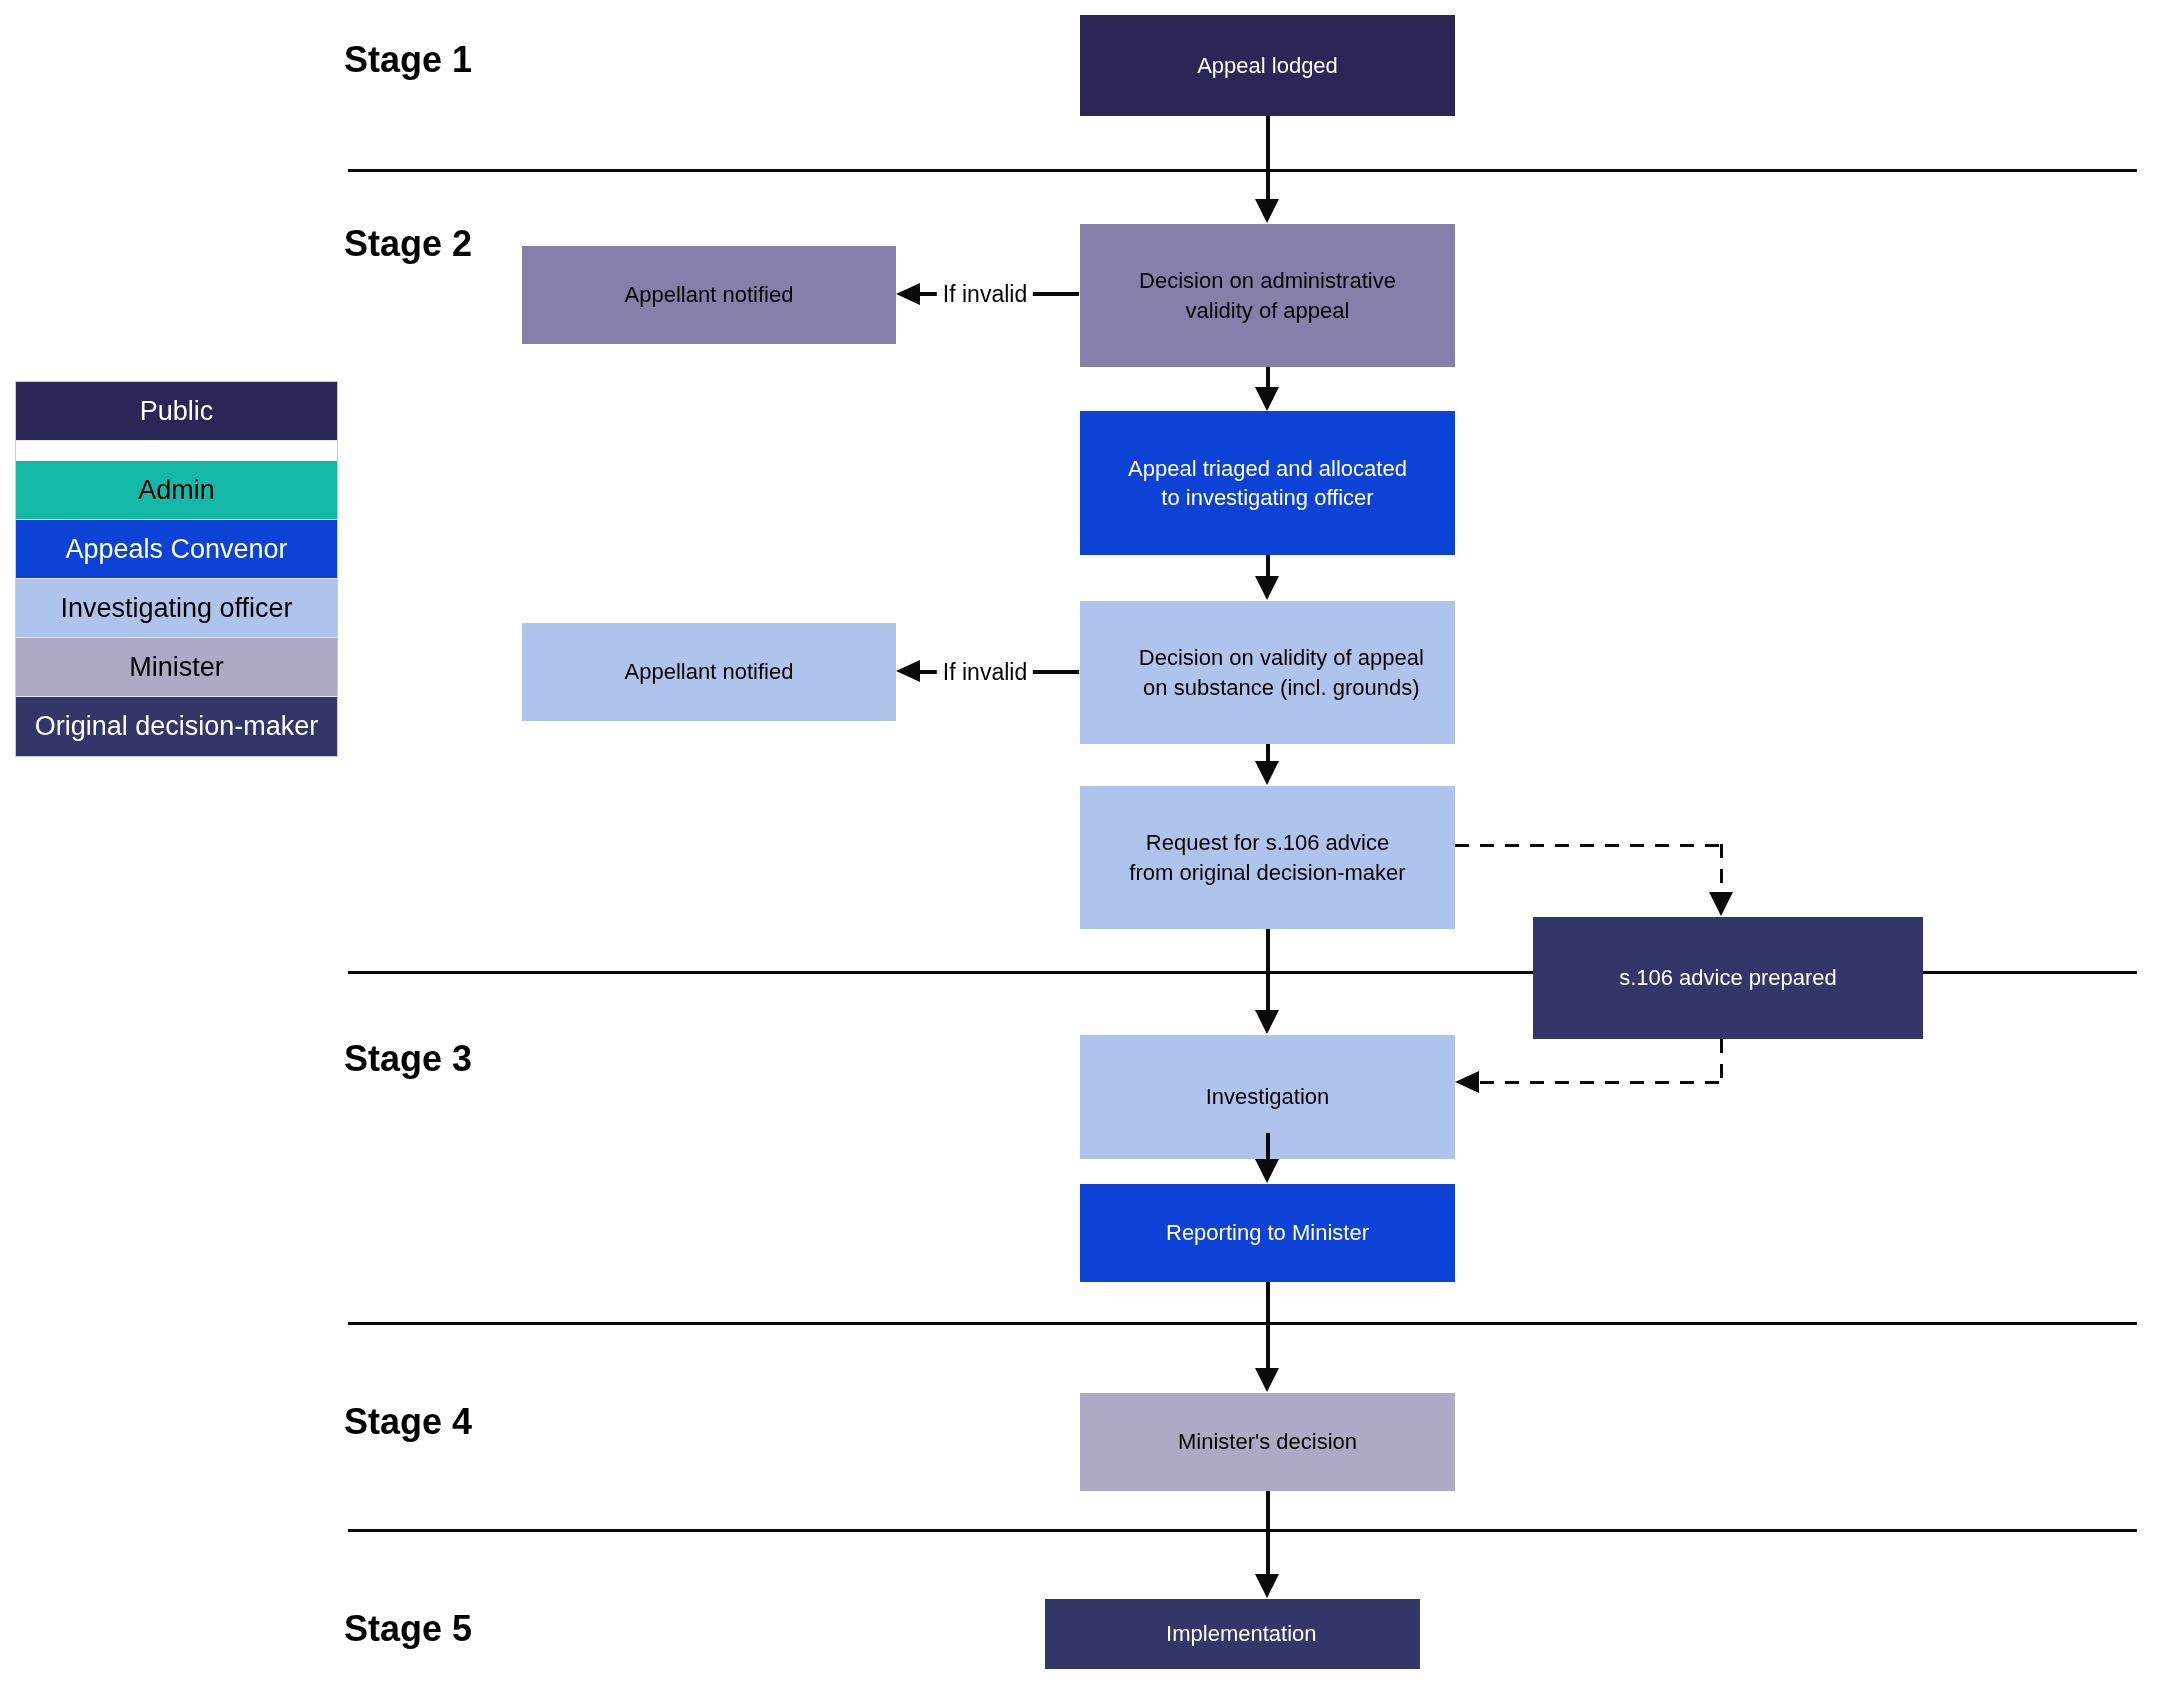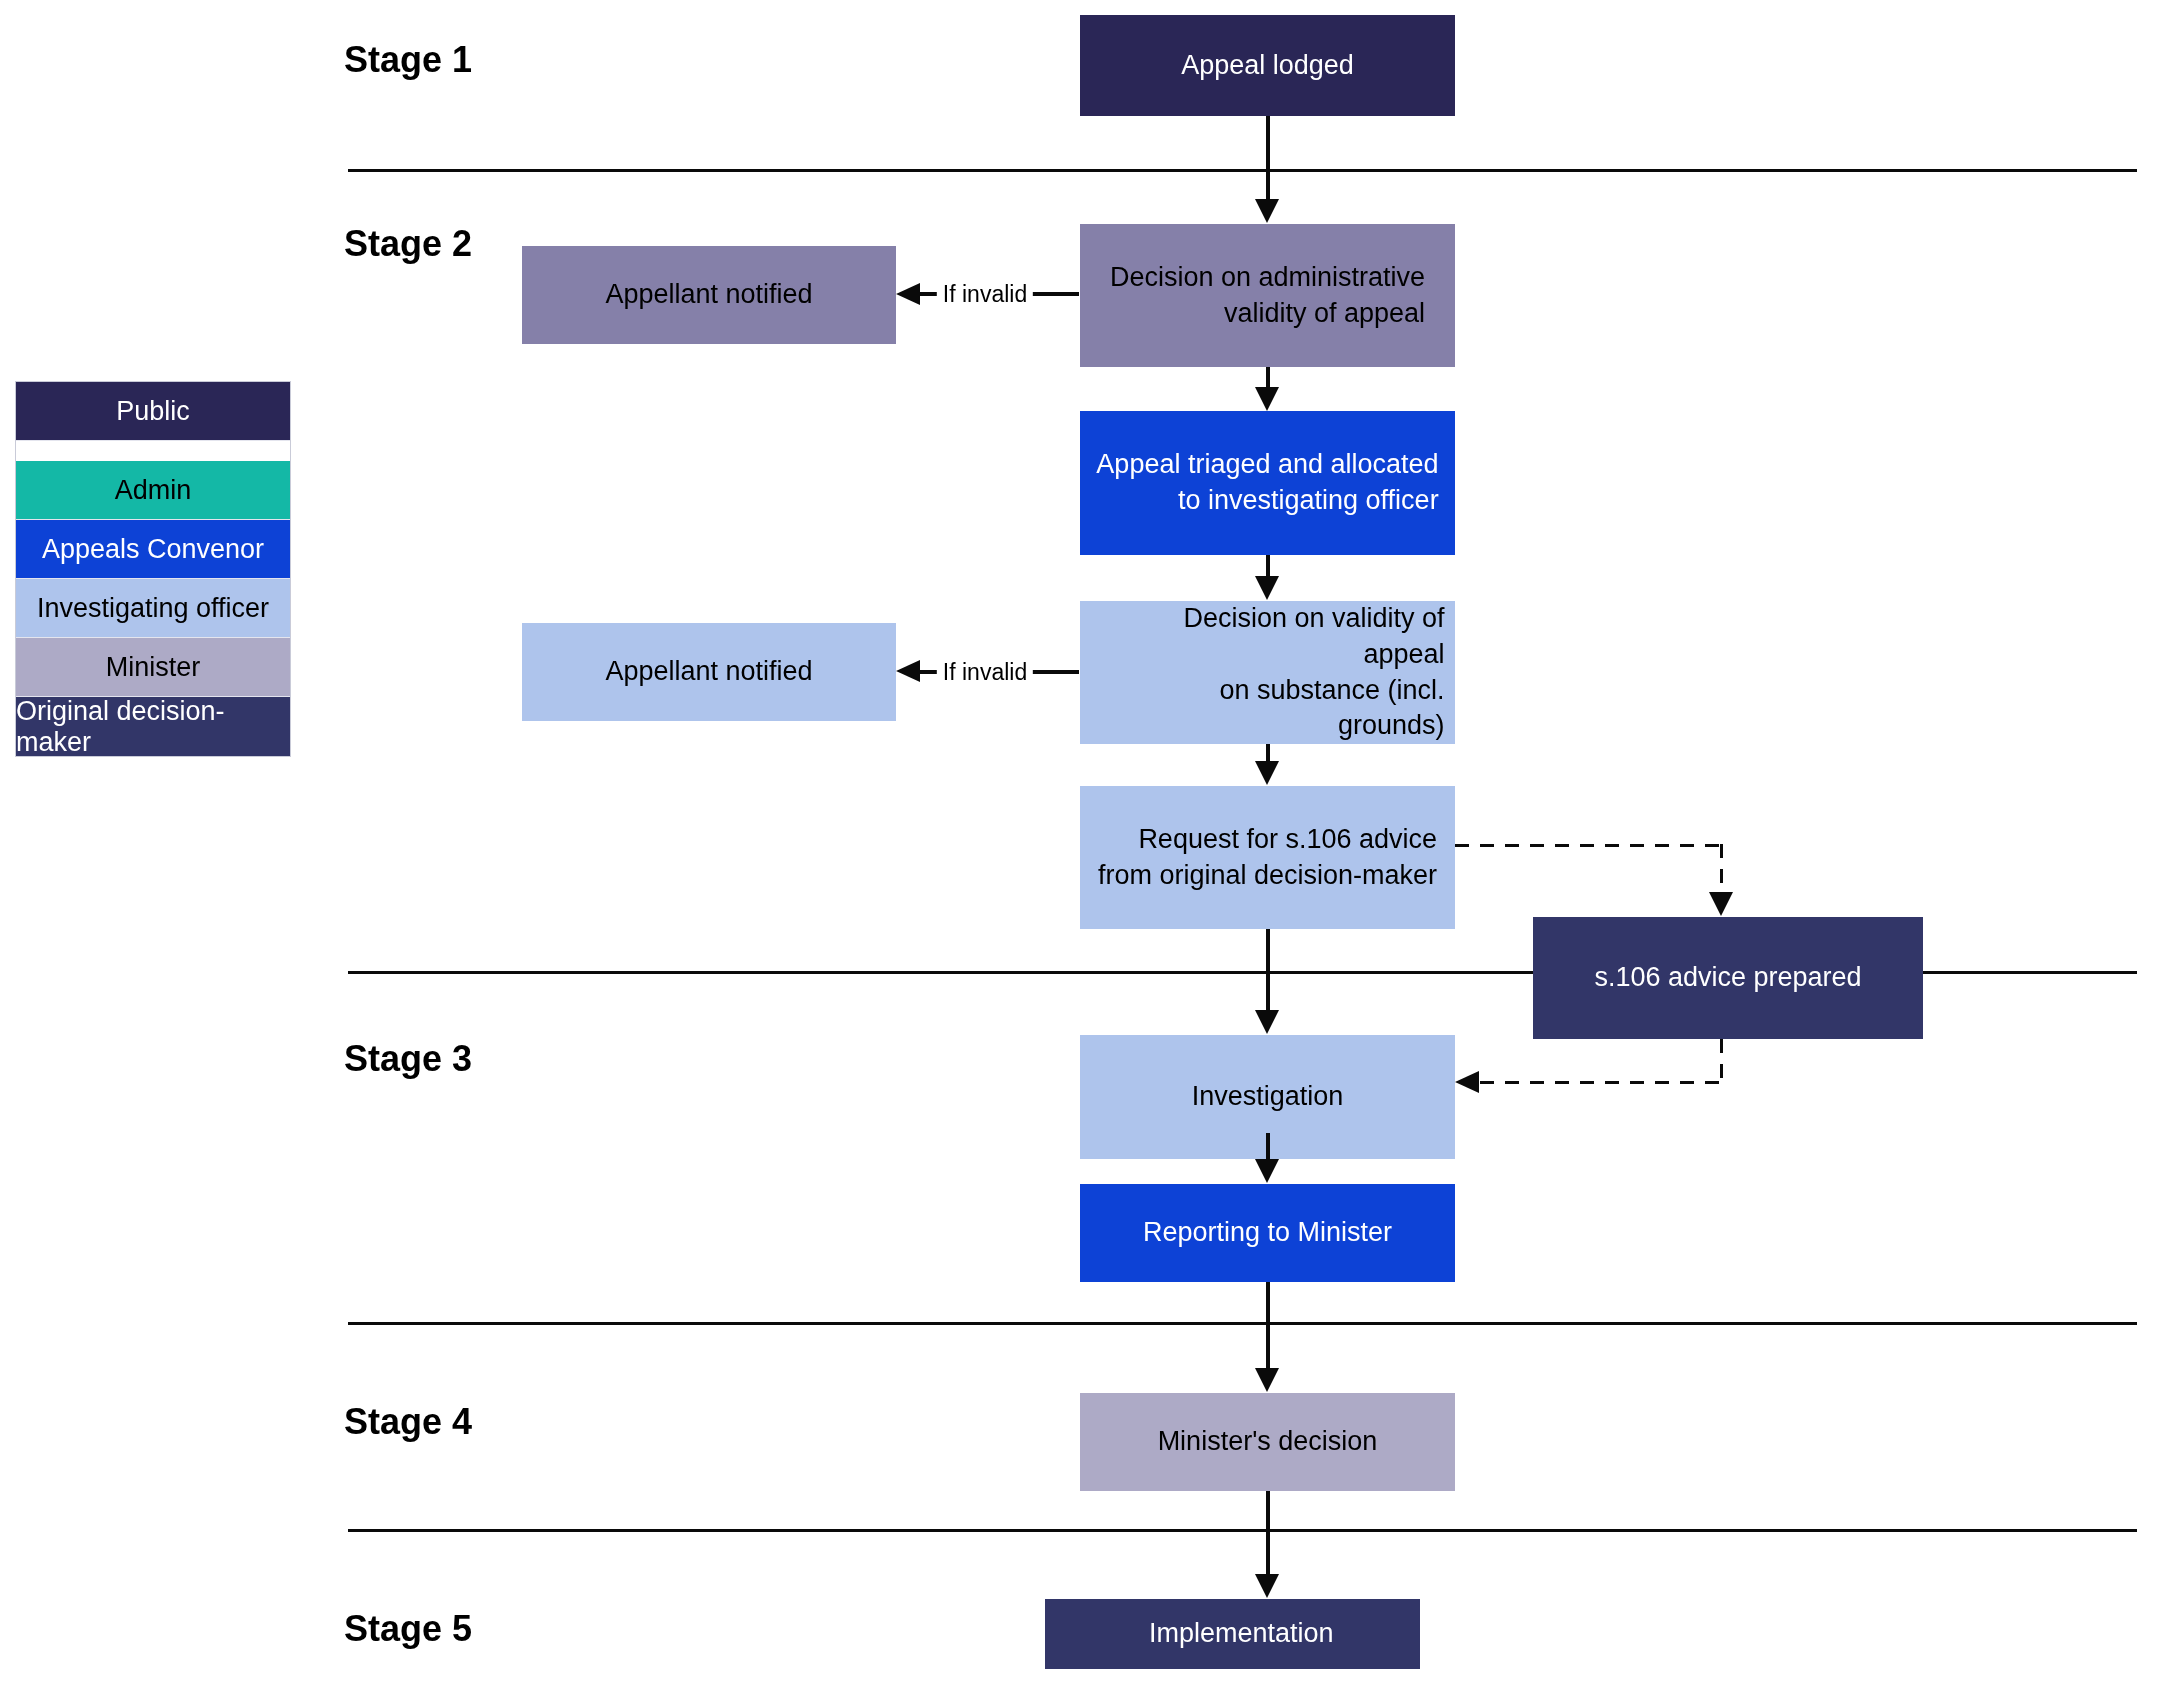--- a/index.html
+++ b/index.html
@@ -2,22 +2,22 @@
 <html style="font-size:12px"><head>
 <meta charset="utf-8">
 <style>
   html,body{margin:0;padding:0;background:#ffffff;}
   body{font-family:"Liberation Sans","DejaVu Sans",sans-serif;}
   #canvas{position:relative;width:2161px;height:1705px;background:#ffffff;overflow:hidden;}
 
   .node{
     position:absolute;
     display:flex;align-items:center;justify-content:center;
-    text-align:right;
-    font-size:27px;line-height:1.32;
+    text-align:center;
+    font-size:22px;line-height:1.32;
     white-space:pre-line;
     padding:4.5px 10.4px;box-sizing:border-box;
   }
 
   .stage-label{
     position:absolute;left:344px;
     font-size:36px;font-weight:bold;color:#000000;
     letter-spacing:0px;
   }
 
@@ -49,21 +49,21 @@
     background:repeating-linear-gradient(180deg,#0a0a0a 0 14px,transparent 14px 25px);
   }
 
   .conn-label{
     position:absolute;transform:translate(-50%,-50%);
     background:#ffffff;padding:1.5px 6px;
     font-size:23px;color:#000000;z-index:4;white-space:nowrap;
   }
 
   .legend{
-    position:absolute;left:15px;top:381px;width:276px;
+    position:absolute;left:15px;top:381px;width:323px;
     border:1.5px solid #c9cbd8;box-sizing:border-box;z-index:2;
   }
   .legend-row{
     height:59px;display:flex;align-items:center;justify-content:center;
     font-size:27px;border-bottom:0.7px solid #e4e5ee;box-sizing:border-box;
   }
   .legend-row:last-child{border-bottom:none;}
 
   .box-layer{z-index:2;}
 </style>

